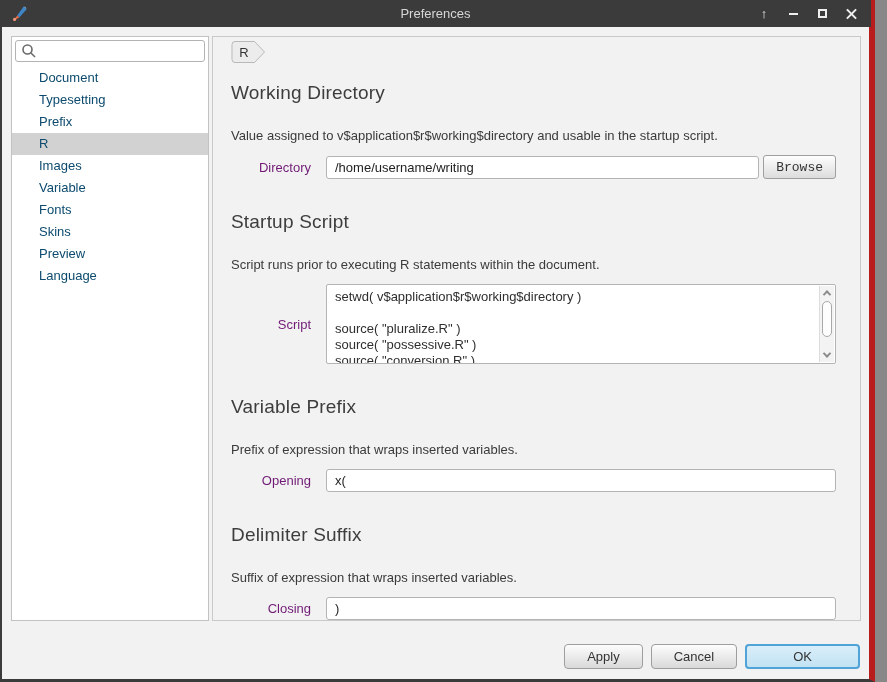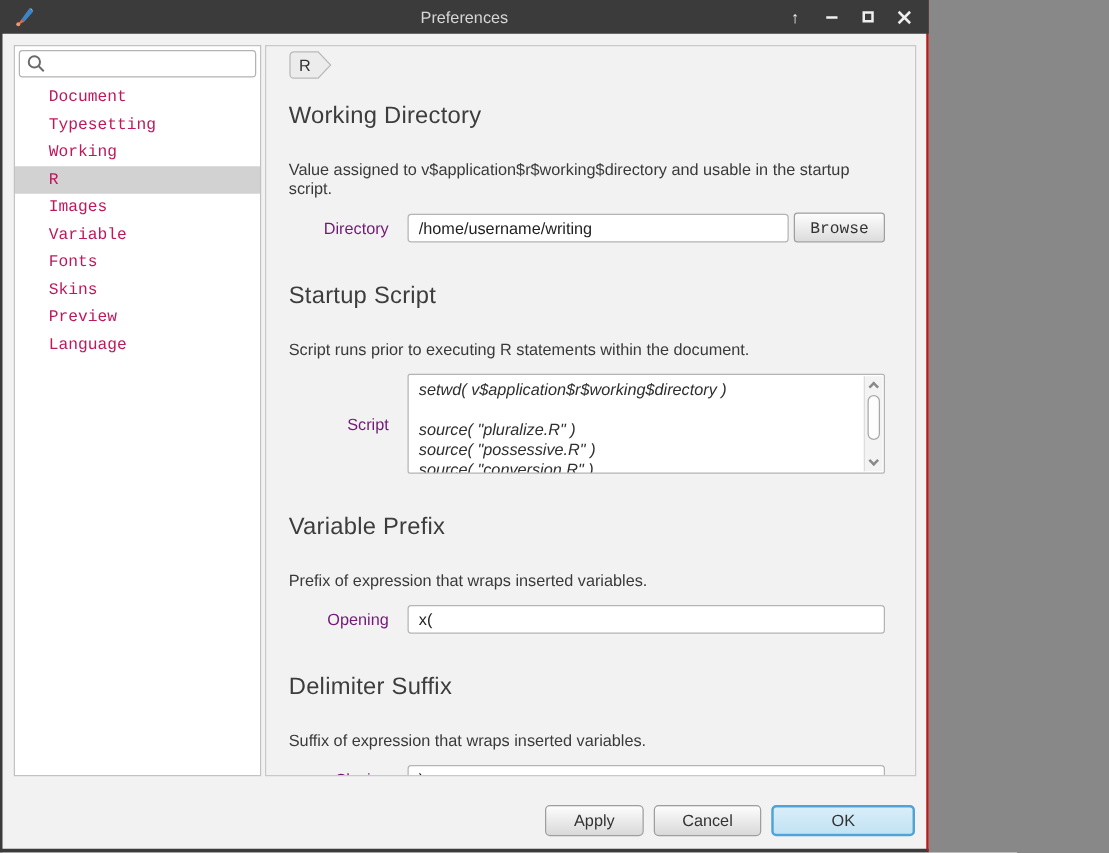--- a/index.html
+++ b/index.html
@@ -1,21 +1,21 @@
 <!DOCTYPE html>
 <html><head>
 <meta charset="utf-8">
 <style>
   * { margin:0; padding:0; box-sizing:border-box; }
   body { font-family: "Liberation Sans", sans-serif; background:#888; }
   .window {
-    width:743px; height:682px;
+    width:875px; height:682px;
     display:flex; flex-direction:column;
     background:#f2f2f2;
-    border-left:2px solid #3b3b3b; border-right:2px solid #b91c1c; border-bottom:3px solid #3b3b3b;
+    border-left:2px solid #3b3b3b; border-right:6px solid #b91c1c; border-bottom:3px solid #3b3b3b;
   }
   
   .titlebar {
     height:27px; background:#3b3b3b; flex:0 0 auto;
     display:flex; align-items:center; position:relative;
     margin:0 -2px; padding:0 10px;
   }
   .app-icon { width:18px; height:18px; flex:0 0 auto; }
   .titlebar-title {
     position:absolute; left:0; right:0; text-align:center;
@@ -45,21 +45,21 @@
   }
   .search-box input {
     width:100%; height:22px; border:1px solid #b3b3b3; border-radius:3px;
     padding:0 6px 0 26px; font-size:13px; font-family:"Liberation Sans",sans-serif;
     background:#fff; outline:none; color:#333;
   }
   .search-icon { position:absolute; left:6px; top:3px; width:16px; height:16px; }
   .nav-list { list-style:none; padding-top:2px; }
   .nav-list li {
     height:22px; line-height:22px; padding-left:27px;
-    font-size:13px; color:#be185d; cursor:default;font-family:Liberation Mono, monospace;
+    font-size:13px; color:#0c4a6e; cursor:default;
   }
   .nav-list li.selected { background:#d2d2d2; }
 
   .content {
     flex:1 1 auto; margin-left:3px; border:1px solid #c9c9c9;
     background:#f2f2f2; padding:3px 24px 0 18px; overflow:hidden;
   }
   .breadcrumb-tab { display:block; }
 
   .section-title { font-size:19px; font-weight:400; color:#3d3d3d; margin-top:18px; letter-spacing:.2px; }
@@ -77,21 +77,21 @@
     font-size:13px; color:#333; font-family:Liberation Mono, monospace;
     background:linear-gradient(#fdfdfd,#dcdcdc); border:1px solid #9f9f9f; border-radius:3px;
   }
   
   .script-area {
     flex:1 1 auto; position:relative; height:80px; background:#fff;
     border:1px solid #b4b4b4; border-radius:2px; overflow:hidden;
   }
   .script-area pre {
     font-family:"Liberation Sans",sans-serif; font-size:13px; line-height:16px;
-    color:#2e2e2e; white-space:pre; padding:4px 24px 0 8px;font-style:italic;
+    color:#2e2e2e; white-space:pre; padding:4px 24px 0 8px;
   }
   .v-scrollbar {
     position:absolute; top:1px; right:1px; bottom:1px; width:15px;
     background:#f3f3f3; border-left:1px solid #ddd;
   }
   .sb-btn { position:absolute; left:0; width:14px; height:14px; display:flex; align-items:center; justify-content:center; }
   .sb-up { top:0; } .sb-down { bottom:0; }
   .chev { width:6px; height:6px; border-left:2px solid #8a8a8a; border-top:2px solid #8a8a8a; }
   .chev.up { transform:rotate(45deg) translate(1px,1px); }
   .chev.down { transform:rotate(225deg) translate(1px,1px); }
@@ -150,21 +150,21 @@
       <div class="search-box">
         <svg class="search-icon" viewBox="0 0 16 16">
           <circle cx="6.5" cy="6.5" r="4.5" fill="none" stroke="#6a6a6a" stroke-width="1.6"></circle>
           <line x1="10" y1="10" x2="14" y2="14" stroke="#6a6a6a" stroke-width="1.6"></line>
         </svg>
         <input placeholder="" style="">
       </div>
       <ul class="nav-list">
         <li>Document</li>
         <li>Typesetting</li>
-        <li>Working</li>
+        <li>Prefix</li>
         <li class="selected">R</li>
         <li>Images</li>
         <li>Variable</li>
         <li>Fonts</li>
         <li>Skins</li>
         <li>Preview</li>
         <li>Language</li>
       </ul>
     </div>
 

